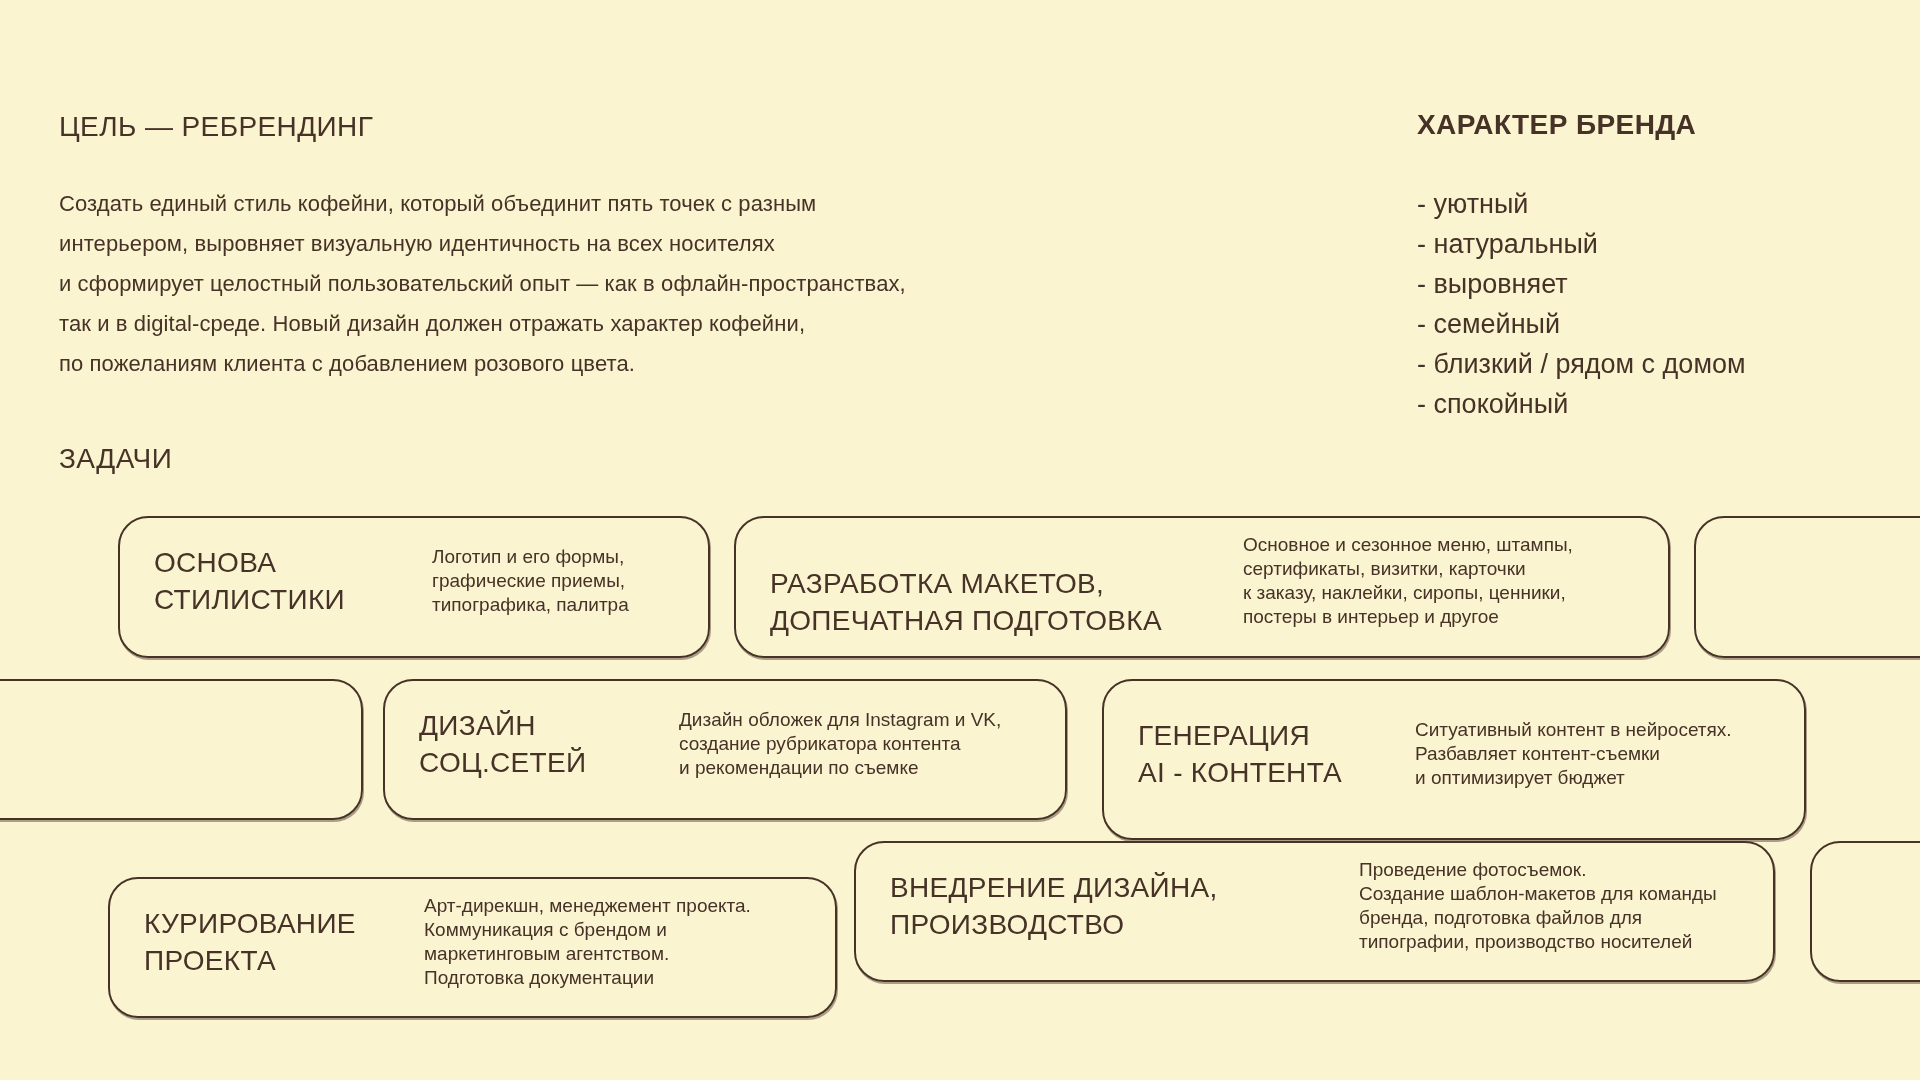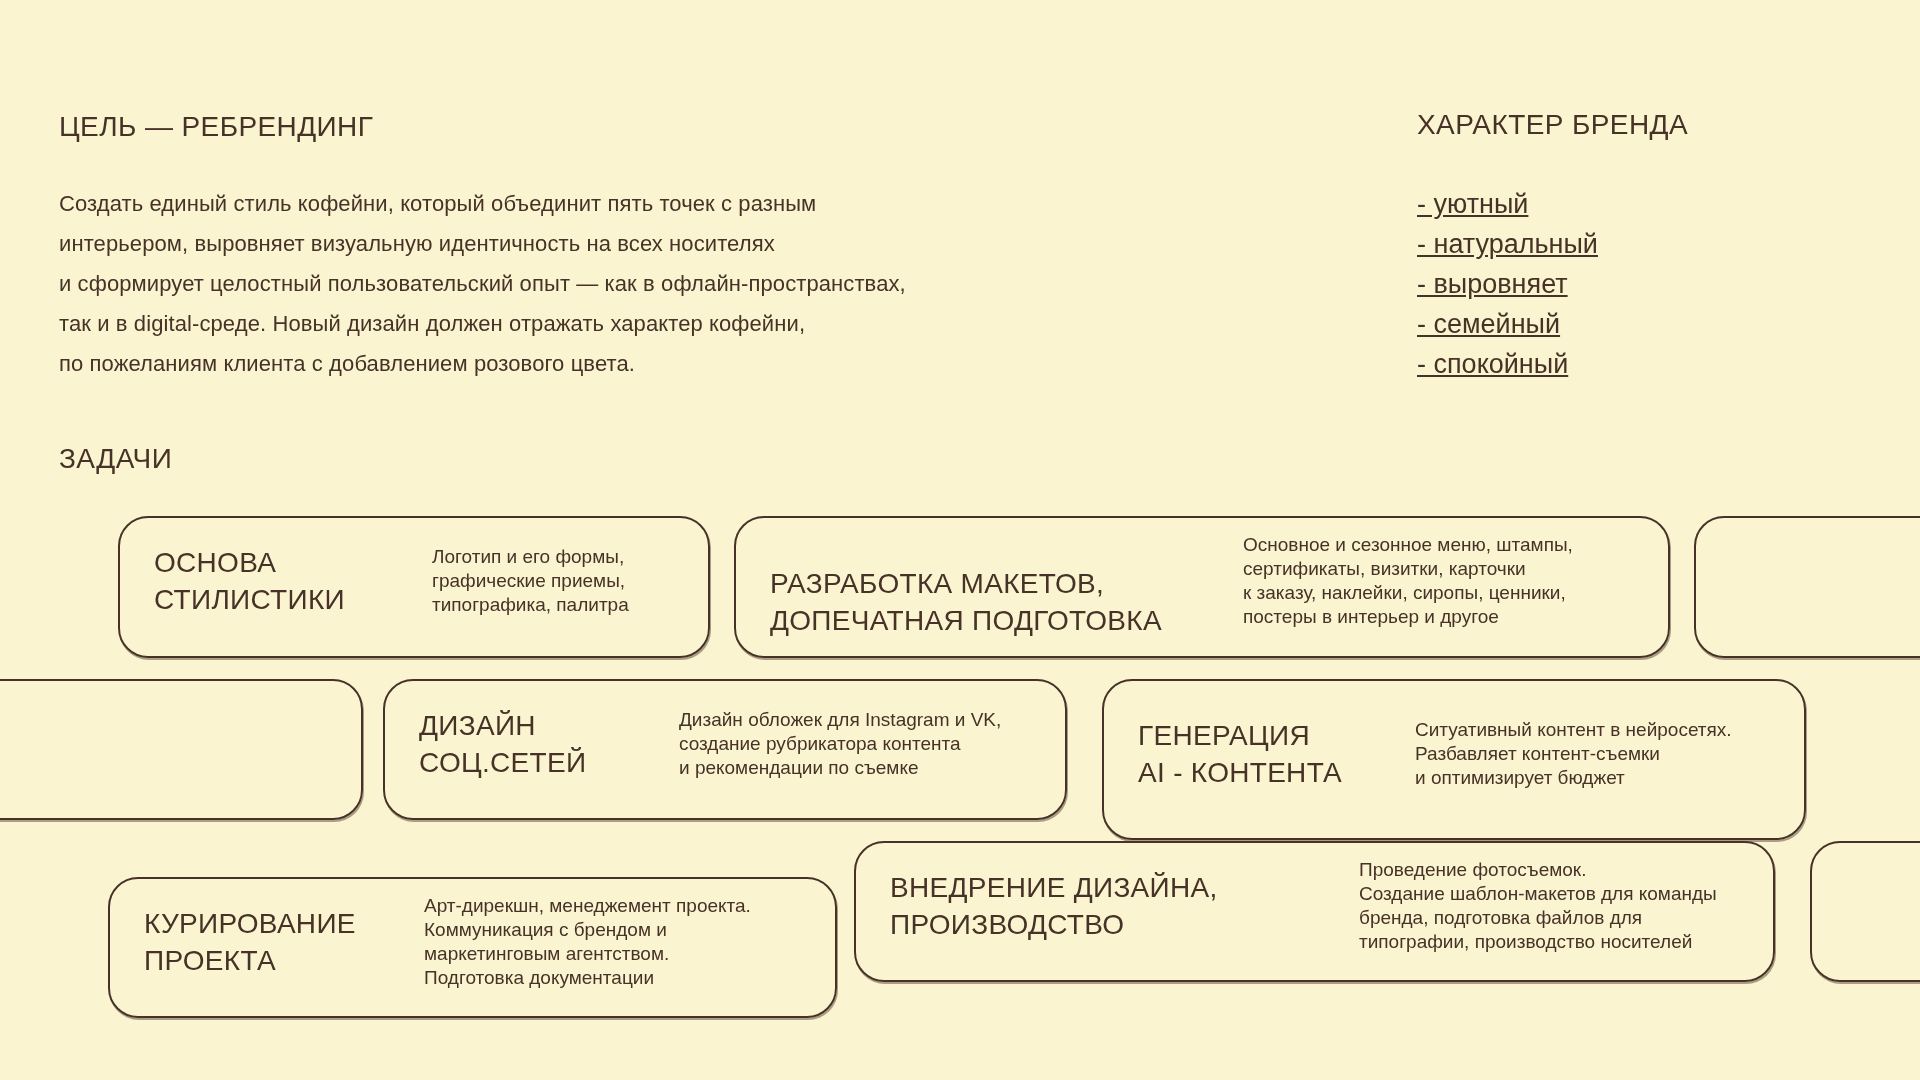--- a/index.html
+++ b/index.html
@@ -22,40 +22,40 @@
   }
   .section-heading {
     position: absolute;
     font-size: 28px;
     line-height: 34px;
     font-weight: 500;
     letter-spacing: 0.4px;
     white-space: pre-line;
   }
   #goal-title   { left: 59px;   top: 110px; }
-  #brand-title  { left: 1417px; top: 108px; }
+  #brand-title  { left: 1417px; top: 108px; font-weight: bold; }
   #tasks-title  { left: 59px;   top: 442px; }
 
   .body-text {
     position: absolute;
     font-size: 22px;
     line-height: 40px;
     white-space: pre-line;
     letter-spacing: 0.1px;
   }
   #goal-body { left: 59px; top: 184px; width: 1300px; }
 
   #brand-list {
     position: absolute;
     left: 1417px;
     top: 184px;
     font-size: 27px;
     line-height: 40px;
   }
-  .brand-item { white-space: pre; text-decoration: underline; }
+  .brand-item { white-space: pre; }
 
   .task-card {
     position: absolute;
     border: 2px solid #463227;
     border-radius: 30px;
     box-sizing: border-box;
     background: transparent;
     box-shadow: 1px 2px 0 rgba(70, 50, 39, 0.45);
     display: flex;
     align-items: center;
@@ -109,20 +109,21 @@
 так и в digital-среде. Новый дизайн должен отражать характер кофейни,
 по пожеланиям клиента с добавлением розового цвета.</div>
 
   <div class="section-heading" id="brand-title">ХАРАКТЕР БРЕНДА</div>
 
   <div id="brand-list">
     <div class="brand-item">- уютный</div>
     <div class="brand-item">- натуральный</div>
     <div class="brand-item">- выровняет</div>
     <div class="brand-item">- семейный</div>
+    <div class="brand-item">- близкий / рядом с домом</div>
     <div class="brand-item">- спокойный</div>
   </div>
 
   <div class="section-heading" id="tasks-title">ЗАДАЧИ</div>
 
   <div class="task-card" id="card-style">
     <div class="card-title">ОСНОВА
 СТИЛИСТИКИ</div>
     <div class="card-desc">Логотип и его формы,
 графические приемы,

